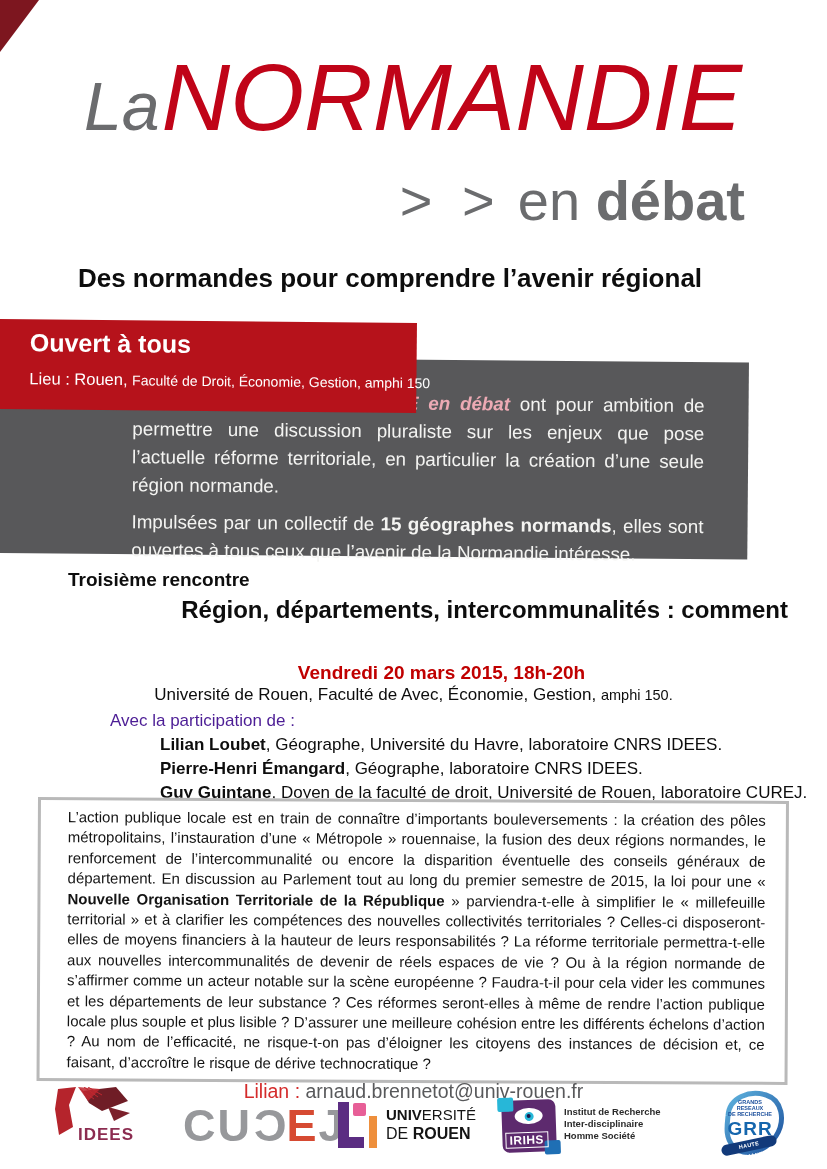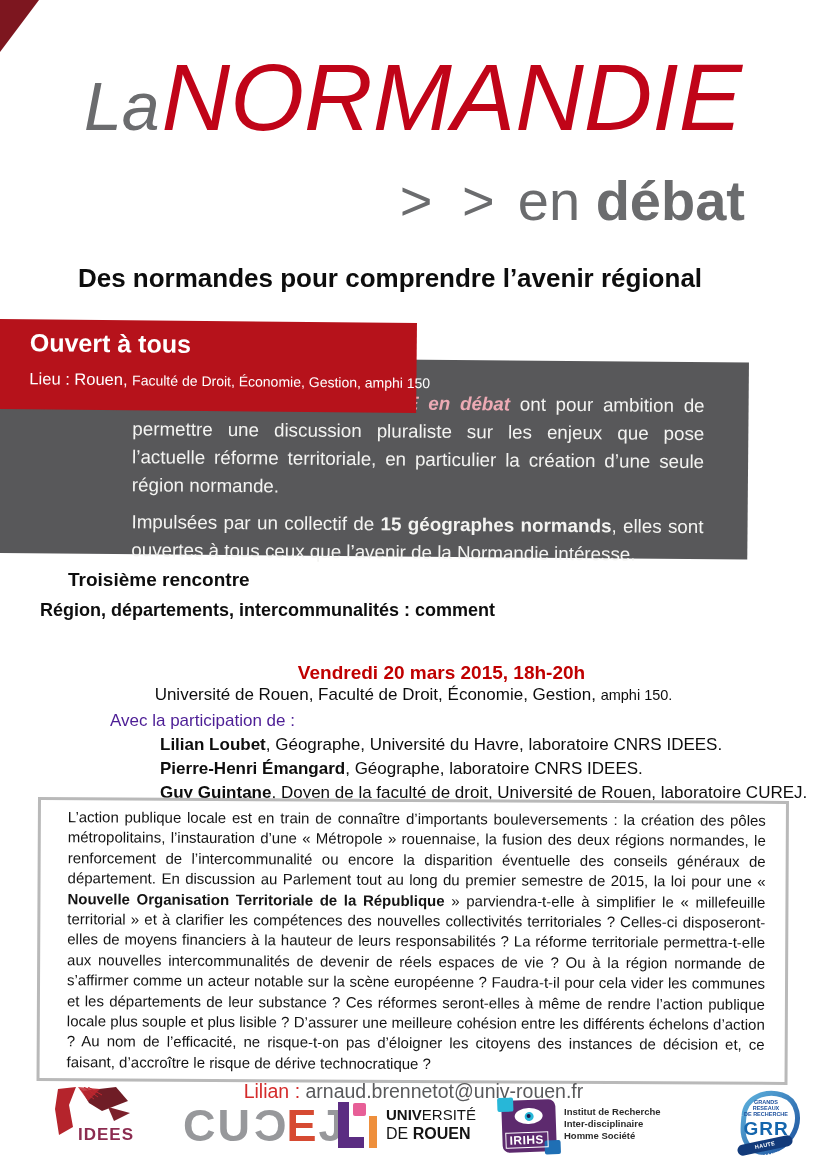--- a/index.html
+++ b/index.html
@@ -32,21 +32,21 @@
   .intro{left:0;top:356px;width:749px;height:197px;background:#58585a;z-index:2;
          transform:rotate(.5deg);transform-origin:0 0;}
   .intro-inner{position:absolute;left:133px;right:44px;top:30px;}
   .intro-inner p{margin:0;color:#f4f4f2;font-size:18.8px;line-height:28px;text-align:justify;}
   .intro-inner p + p{margin-top:9px;}
   .hl{color:#ecaab4;font-weight:bold;font-style:italic;}
   .b{font-weight:bold;}
 
   
   .kicker{left:68px;top:569px;font-size:19px;font-weight:bold;color:#0d0d0d;}
-  .etitle{left:40px;top:593px;width:748px;text-align:left;font-size:18px;font-weight:bold;
+  .etitle{left:40px;top:593px;width:748px;text-align:right;font-size:24px;font-weight:bold;
           line-height:34px;color:#0d0d0d;}
   .etitle span{display:block;}
   .edate{left:0;top:662px;width:827px;text-align:center;color:#c00000;font-weight:bold;font-size:19px;margin-left:28px;}
   .evenue{left:0;top:685px;width:827px;text-align:center;font-size:17px;color:#0d0d0d;}
   .evenue .sm{font-size:14.5px;}
   .part-label{left:110px;top:711px;font-size:17px;color:#4c1d95;}
   .participants{left:160px;top:733px;font-size:17px;line-height:24px;color:#0d0d0d;}
 
   
   .descbox{left:38px;top:797px;width:751px;min-height:281px;box-sizing:border-box;
@@ -86,21 +86,21 @@
   .irihs-cy1{position:absolute;left:-4px;top:-3px;width:16px;height:14px;background:#27b7d8;border-radius:2px;z-index:-1;}
   .irihs-cy2{position:absolute;right:-4px;bottom:-3px;width:16px;height:14px;background:#1f6fb4;border-radius:2px;z-index:-1;}
   .irihs-eye{position:absolute;left:13px;top:8px;width:28px;height:16px;background:#fff;border-radius:50%;}
   .irihs-iris{position:absolute;left:10px;top:4px;width:9px;height:9px;background:#27b7d8;border-radius:50%;}
   .irihs-pupil{position:absolute;left:13px;top:7px;width:4px;height:4px;background:#1a1a4a;border-radius:50%;}
   .irihs-label{position:absolute;left:3px;bottom:4px;color:#fff;font-weight:bold;font-size:12px;
                border:1px solid #fff;padding:0 3px;letter-spacing:.5px;}
   .irihs-lines{position:absolute;left:62px;top:6px;font-size:9.5px;line-height:12px;color:#2b2b2b;
                font-weight:bold;white-space:nowrap;}
   
-  .grr{left:732px;top:1086px;width:72px;height:76px;}
+  .grr{left:716px;top:1086px;width:72px;height:76px;}
   .grr svg{position:absolute;left:0;top:0;}
   .grr-top{position:absolute;left:0;top:13px;width:68px;text-align:center;font-size:5.5px;
            line-height:6px;color:#1b4f9c;font-weight:bold;}
   .grr-label{position:absolute;left:0;top:32px;width:68px;text-align:center;font-size:19px;
              font-weight:bold;color:#1566ad;letter-spacing:1px;}
   .grr-ribbon{position:absolute;left:5px;top:54px;width:56px;height:11px;background:#123a7a;
               border-radius:6px;transform:rotate(-12deg);color:#fff;font-size:5.5px;
               text-align:center;line-height:11px;font-weight:bold;letter-spacing:.3px;}
 </style>
 </head>
@@ -131,21 +131,21 @@
       <p><span>Impulsées par un collectif de </span><span class="b">15 géographes normands</span><span>, elles sont ouvertes à tous ceux que l’avenir de la Normandie intéresse.</span></p>
     </div>
   </div>
 
   <div class="abs kicker">Troisième rencontre</div>
   <div class="abs etitle">
     <span>Région, départements, intercommunalités : comment</span>
   </div>
   <div class="abs edate">Vendredi 20 mars 2015, 18h-20h</div>
   <div class="abs evenue">
-    <span>Université de Rouen, Faculté de Droit, Économie, Gestion, </span><span class="sm">amphi 150.</span>
+    <span>Université de Rouen, Faculté de Avec, Économie, Gestion, </span><span class="sm">amphi 150.</span>
   </div>
   <div class="abs part-label">Avec la participation de :</div>
   <div class="abs participants">
     <div><span class="b">Lilian Loubet</span><span>, Géographe, Université du Havre, laboratoire CNRS IDEES.</span></div>
     <div><span class="b">Pierre-Henri Émangard</span><span>, Géographe, laboratoire CNRS IDEES.</span></div>
     <div><span class="b">Guy Guintane</span><span>, Doyen de la faculté de droit, Université de Rouen, laboratoire CUREJ.</span></div>
   </div>
 
   <div class="abs descbox">
     <p class="desc"><span>L’action publique locale est en train de connaître d’importants bouleversements : la création des pôles métropolitains, l’instauration d’une « Métropole » rouennaise, la fusion des deux régions normandes, le renforcement de l’intercommunalité ou encore la disparition éventuelle des conseils généraux de département. En discussion au Parlement tout au long du premier semestre de 2015, la loi pour une « </span><span class="b">Nouvelle Organisation Territoriale de la République</span><span> » parviendra-t-elle à simplifier le « millefeuille territorial » et à clarifier les compétences des nouvelles collectivités territoriales ? Celles-ci disposeront-elles de moyens financiers à la hauteur de leurs responsabilités ? La réforme territoriale permettra-t-elle aux nouvelles intercommunalités de devenir de réels espaces de vie ? Ou à la région normande de s’affirmer comme un acteur notable sur la scène européenne ? Faudra-t-il pour cela vider les communes et les départements de leur substance ? Ces réformes seront-elles à même de rendre l’action publique locale plus souple et plus lisible ? D’assurer une meilleure cohésion entre les différents échelons d’action ? Au nom de l’efficacité, ne risque-t-on pas d’éloigner les citoyens des instances de décision et, ce faisant, d’accroître le risque de dérive technocratique ?</span></p>

